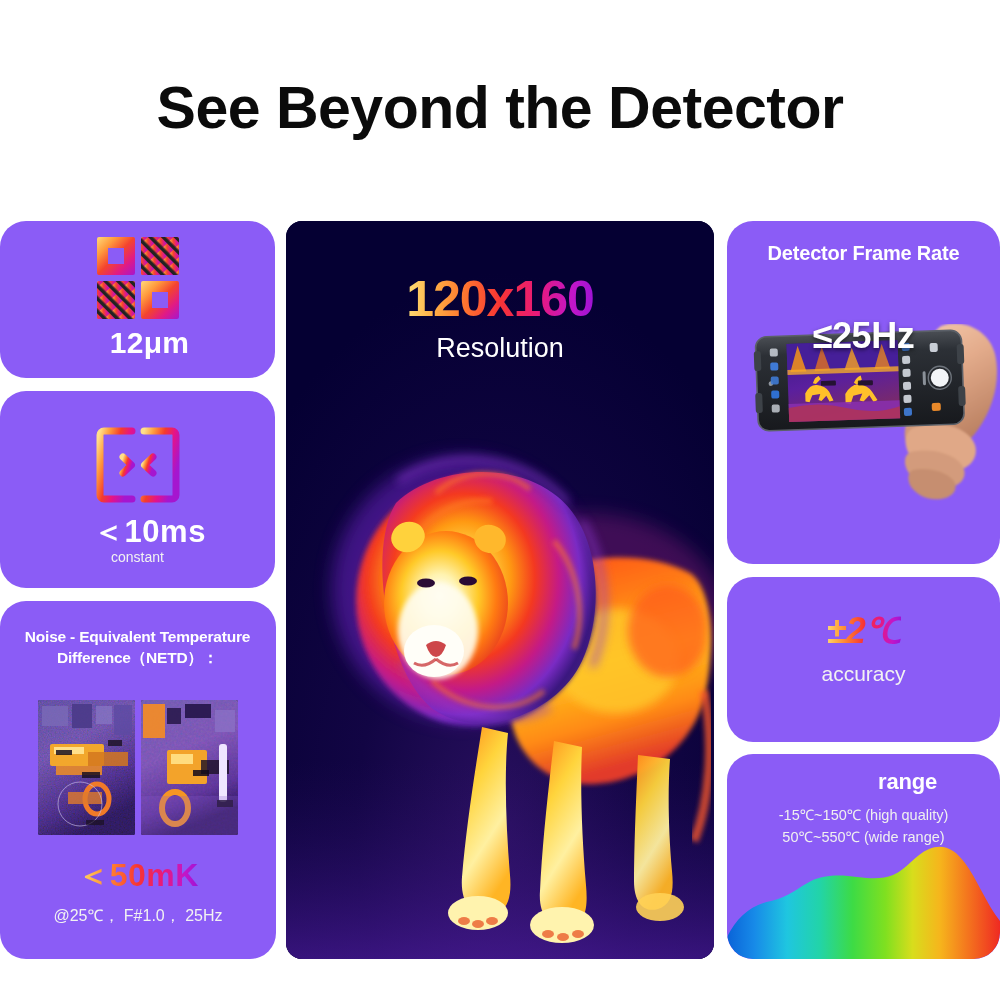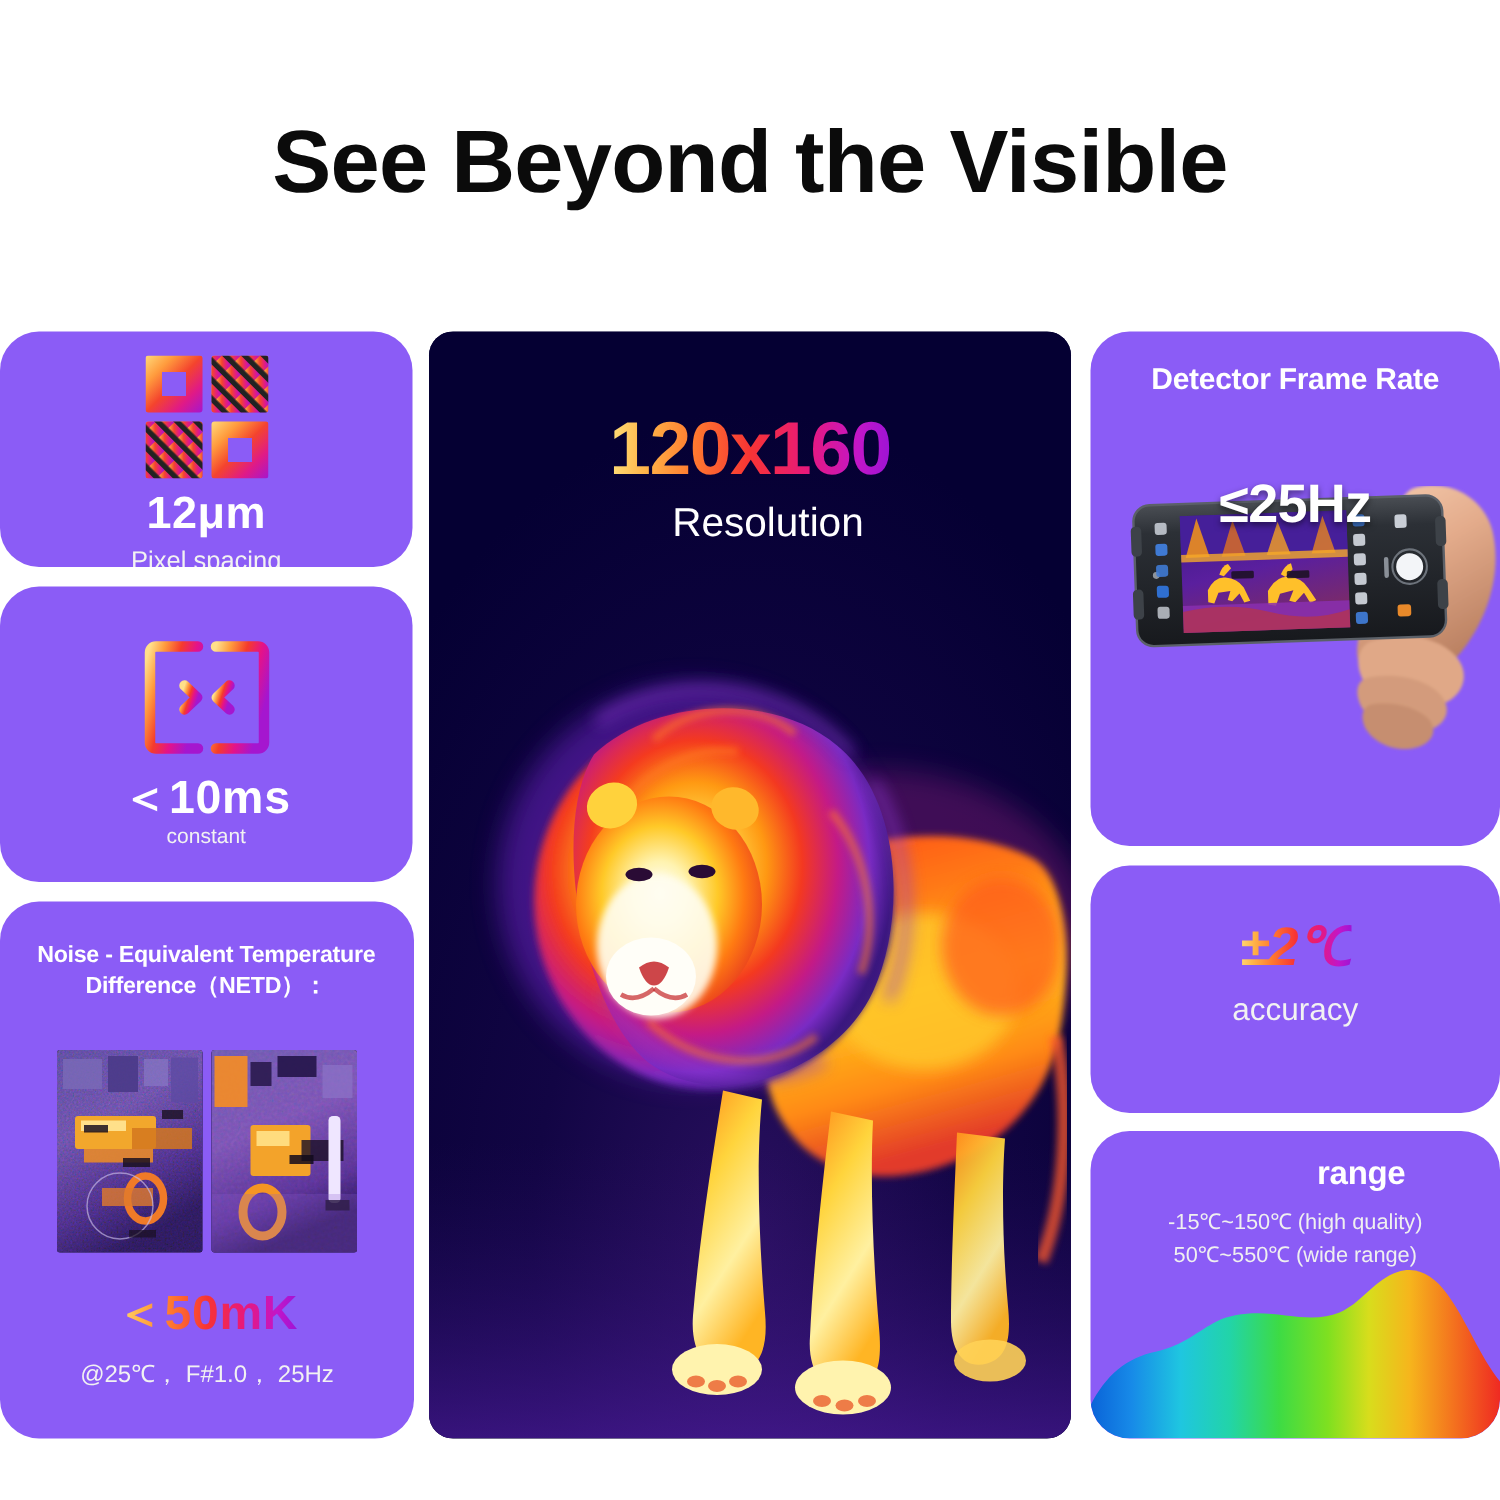--- a/index.html
+++ b/index.html
@@ -61,20 +61,21 @@
   
   .card-title-white {
     color: #ffffff;
     font-weight: 700;
     text-align: center;
   }
   .stat-big {
     color: #ffffff;
     font-weight: 700;
     text-align: center;
+    padding-left: 12px;
   }
   .stat-sub {
     color: #f2f2f2;
     font-weight: 400;
     text-align: center;
   }
   .grad-text {
     background: linear-gradient(92deg,
         #ffe07a 0%,
         #ffb347 14%,
@@ -149,21 +150,21 @@
   }
 
   
   #hero-res {
     position: absolute; left: 0; top: 49px; width: 100%;
     text-align: center;
     font-size: 50px; font-weight: 700; letter-spacing: -1px;
     z-index: 4;
   }
   #hero-res-label {
-    position: absolute; left: 12px; top: 112px; width: 100%;
+    position: absolute; left: 0; top: 112px; width: 100%;
     text-align: center;
     color: #ffffff; font-size: 27px; font-weight: 400;
     z-index: 4;
   }
   #hero-lion {
     position: absolute;
     left: 0; top: 0; width: 100%; height: 100%;
     z-index: 2;
   }
 
@@ -210,21 +211,21 @@
     color: #f0f0f0; font-size: 14.5px; line-height: 22px;
   }
   #range-curve {
     position: absolute; left: 0; bottom: 0;
     width: 273px; height: 120px;
   }
 </style>
 </head>
 <body>
 
-<div class="headline">See Beyond the Visible</div>
+<div class="headline">See Beyond the Detector</div>
 
 <div class="card" id="card-pixel-spacing">
   <svg id="icon-pixel-grid" viewBox="0 0 82 82">
     <defs>
       <linearGradient id="gPx" x1="0" y1="0" x2="1" y2="1">
         <stop offset="0%" stop-color="#ffd97a"></stop>
         <stop offset="25%" stop-color="#ff9b3d"></stop>
         <stop offset="50%" stop-color="#f4442e"></stop>
         <stop offset="75%" stop-color="#e01a86"></stop>
         <stop offset="100%" stop-color="#a516cf"></stop>
@@ -251,21 +252,20 @@
     </g>
 
     <g clip-path="url(#clipBL)">
       <rect x="0" y="44" width="38" height="38" fill="url(#gPx)"></rect>
       <rect x="-8" y="36" width="60" height="60" fill="url(#stripes)"></rect>
     </g>
 
     <path d="M44 46a2 2 0 012-2h34a2 2 0 012 2v34a2 2 0 01-2 2H46a2 2 0 01-2-2z M55 55h16v16H55z" fill="url(#gPx)" fill-rule="evenodd"></path>
   </svg>
   <div class="stat-big" id="px-value">12μm</div>
-  <div class="stat-sub" id="px-label">Pixel spacing</div>
 </div>
 
 <div class="card" id="card-constant">
   <svg id="icon-latency" viewBox="0 0 84 76">
     <defs>
       <linearGradient id="gLat" x1="0" y1="0" x2="1" y2="0.6">
         <stop offset="0%" stop-color="#ffdf8a"></stop>
         <stop offset="22%" stop-color="#ff9c3d"></stop>
         <stop offset="48%" stop-color="#f53b2c"></stop>
         <stop offset="72%" stop-color="#e4128a"></stop>

